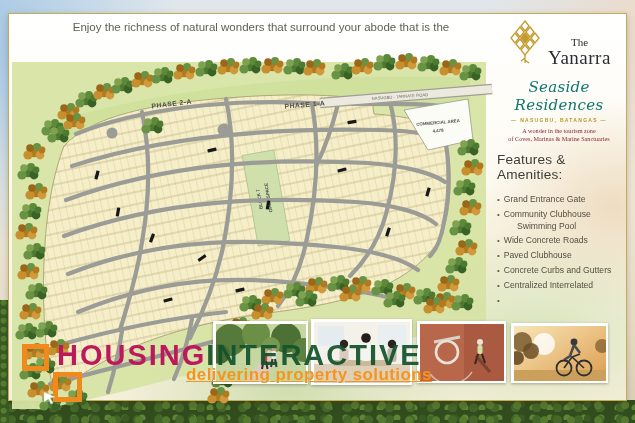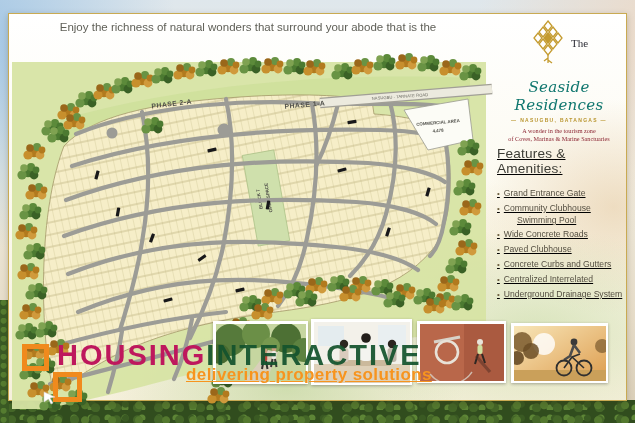--- a/index.html
+++ b/index.html
@@ -23,33 +23,33 @@
     border:1.5px solid #c9aa52;box-sizing:border-box;
     box-shadow:0 2px 6px rgba(60,50,20,.25);
     background:
       radial-gradient(45% 38% at 85% 82%, rgba(170,205,130,.40), transparent 70%),
       radial-gradient(40% 30% at 45% 97%, rgba(160,198,120,.45), transparent 72%),
       radial-gradient(30% 40% at 98% 50%, rgba(224,192,148,.50), transparent 70%),
       radial-gradient(35% 25% at 70% 60%, rgba(235,220,180,.35), transparent 70%),
       linear-gradient(180deg,#ffffff 0%,#fcfaf0 45%,#f6f0dc 100%);}
   .map-svg{position:absolute;left:0;top:0;z-index:2;}
   .map-label{font-family:"Liberation Sans",sans-serif;fill:#50504a;font-weight:bold;}
-  .header{position:absolute;left:28px;top:20px;width:440px;z-index:3;
+  .header{position:absolute;left:41px;top:20px;width:440px;z-index:3;
     text-align:center;font-size:11.5px;line-height:1.38;color:#5f5f57;}
   .logo{position:absolute;left:493px;top:18px;width:132px;z-index:3;text-align:center;}
-  .logo-top{display:flex;justify-content:center;align-items:center;gap:5px;}
+  .logo-top{display:flex;justify-content:center;align-items:flex-end;gap:5px;}
   .logo-the{font-family:"Liberation Serif",serif;font-size:11px;color:#2c2c35;line-height:1;}
   .logo-name{font-family:"Liberation Serif",serif;font-size:19px;color:#2c2c35;
     letter-spacing:.5px;line-height:1.05;}
   .logo-script{font-family:"DejaVu Serif",serif;font-style:italic;font-size:15px;
     color:#0f766e;margin-top:10px;letter-spacing:.3px;}
   .logo-loc{font-size:5px;letter-spacing:1.3px;color:#b9952e;margin-top:3px;font-weight:bold;}
   .logo-tag{font-family:"Liberation Serif",serif;font-size:6.2px;color:#8c2633;
     line-height:1.3;margin-top:4px;}
-  .amen{position:absolute;left:497px;top:146px;width:132px;z-index:3;text-decoration:underline;}
+  .amen{position:absolute;left:497px;top:152px;width:132px;z-index:3;}
   .amen-head{font-size:13.6px;color:#3d3d36;letter-spacing:.2px;}
   .amen-list{margin-top:13px;}
   .amen-item{display:flex;font-size:8.6px;color:#544e41;line-height:1.15;margin-bottom:5px;}
   .amen-bullet{color:#6b5e3f;margin-right:4px;font-size:8px;}
   .amen-l2{margin-left:20px;margin-top:-3.5px;margin-bottom:5px;font-size:8.6px;color:#544e41;}
   .photo{position:absolute;z-index:4;background:#fff;padding:2.5px;
     box-shadow:0 1px 3px rgba(0,0,0,.3);}
   .photo svg{display:block;}
   .wm-row{position:absolute;left:57px;top:341px;z-index:5;white-space:nowrap;
     font-weight:bold;font-size:29px;letter-spacing:2px;line-height:1;}
@@ -597,20 +597,21 @@
           <path d="M28,15 L32,20 L28,25 L24,20 Z"></path>
           <path d="M13,21 L17,26 L13,31 L9,26 Z"></path>
           <path d="M23,21 L27,26 L23,31 L19,26 Z"></path>
           <path d="M18,27 L22,32 L18,37 L14,32 Z"></path>
           <path d="M18,37 L18,45 M18,40 L14,43 M18,42 L22,45"></path>
         </g>
       </svg>
     </span>
     <span>
       <div class="logo-the">The</div>
+      <div class="logo-name">Yanarra</div>
     </span>
   </div>
   <div class="logo-script">Seaside Residences</div>
   <div class="logo-loc">
     <span>—</span>
     <span>NASUGBU, BATANGAS</span>
     <span>—</span>
   </div>
   <div class="logo-tag">
     <div>A wonder in the tourism zone</div>
@@ -641,21 +642,20 @@
       <div class="amen-item">
         <span class="amen-bullet">•</span>
         <span>Concrete Curbs and Gutters</span>
       </div>
       <div class="amen-item">
         <span class="amen-bullet">•</span>
         <span>Centralized Interrelated</span>
       </div>
       <div class="amen-item">
         <span class="amen-bullet">•</span>
-        <span>Underground Drainage System</span>
       </div>
     </div>
 </div>
 
 <div class="photo" style="left:213px;top:321px;" title="couple jogging in tree-lined park">
   <svg width="90" height="58" viewBox="0 0 90 58">
     <rect width="90" height="58" fill="#c6d6a0"></rect>
     <circle cx="14" cy="16" r="16" fill="#567a3b"></circle>
       <circle cx="40" cy="10" r="14" fill="#6b8f47"></circle>
     <circle cx="70" cy="14" r="15" fill="#4d7034"></circle>

